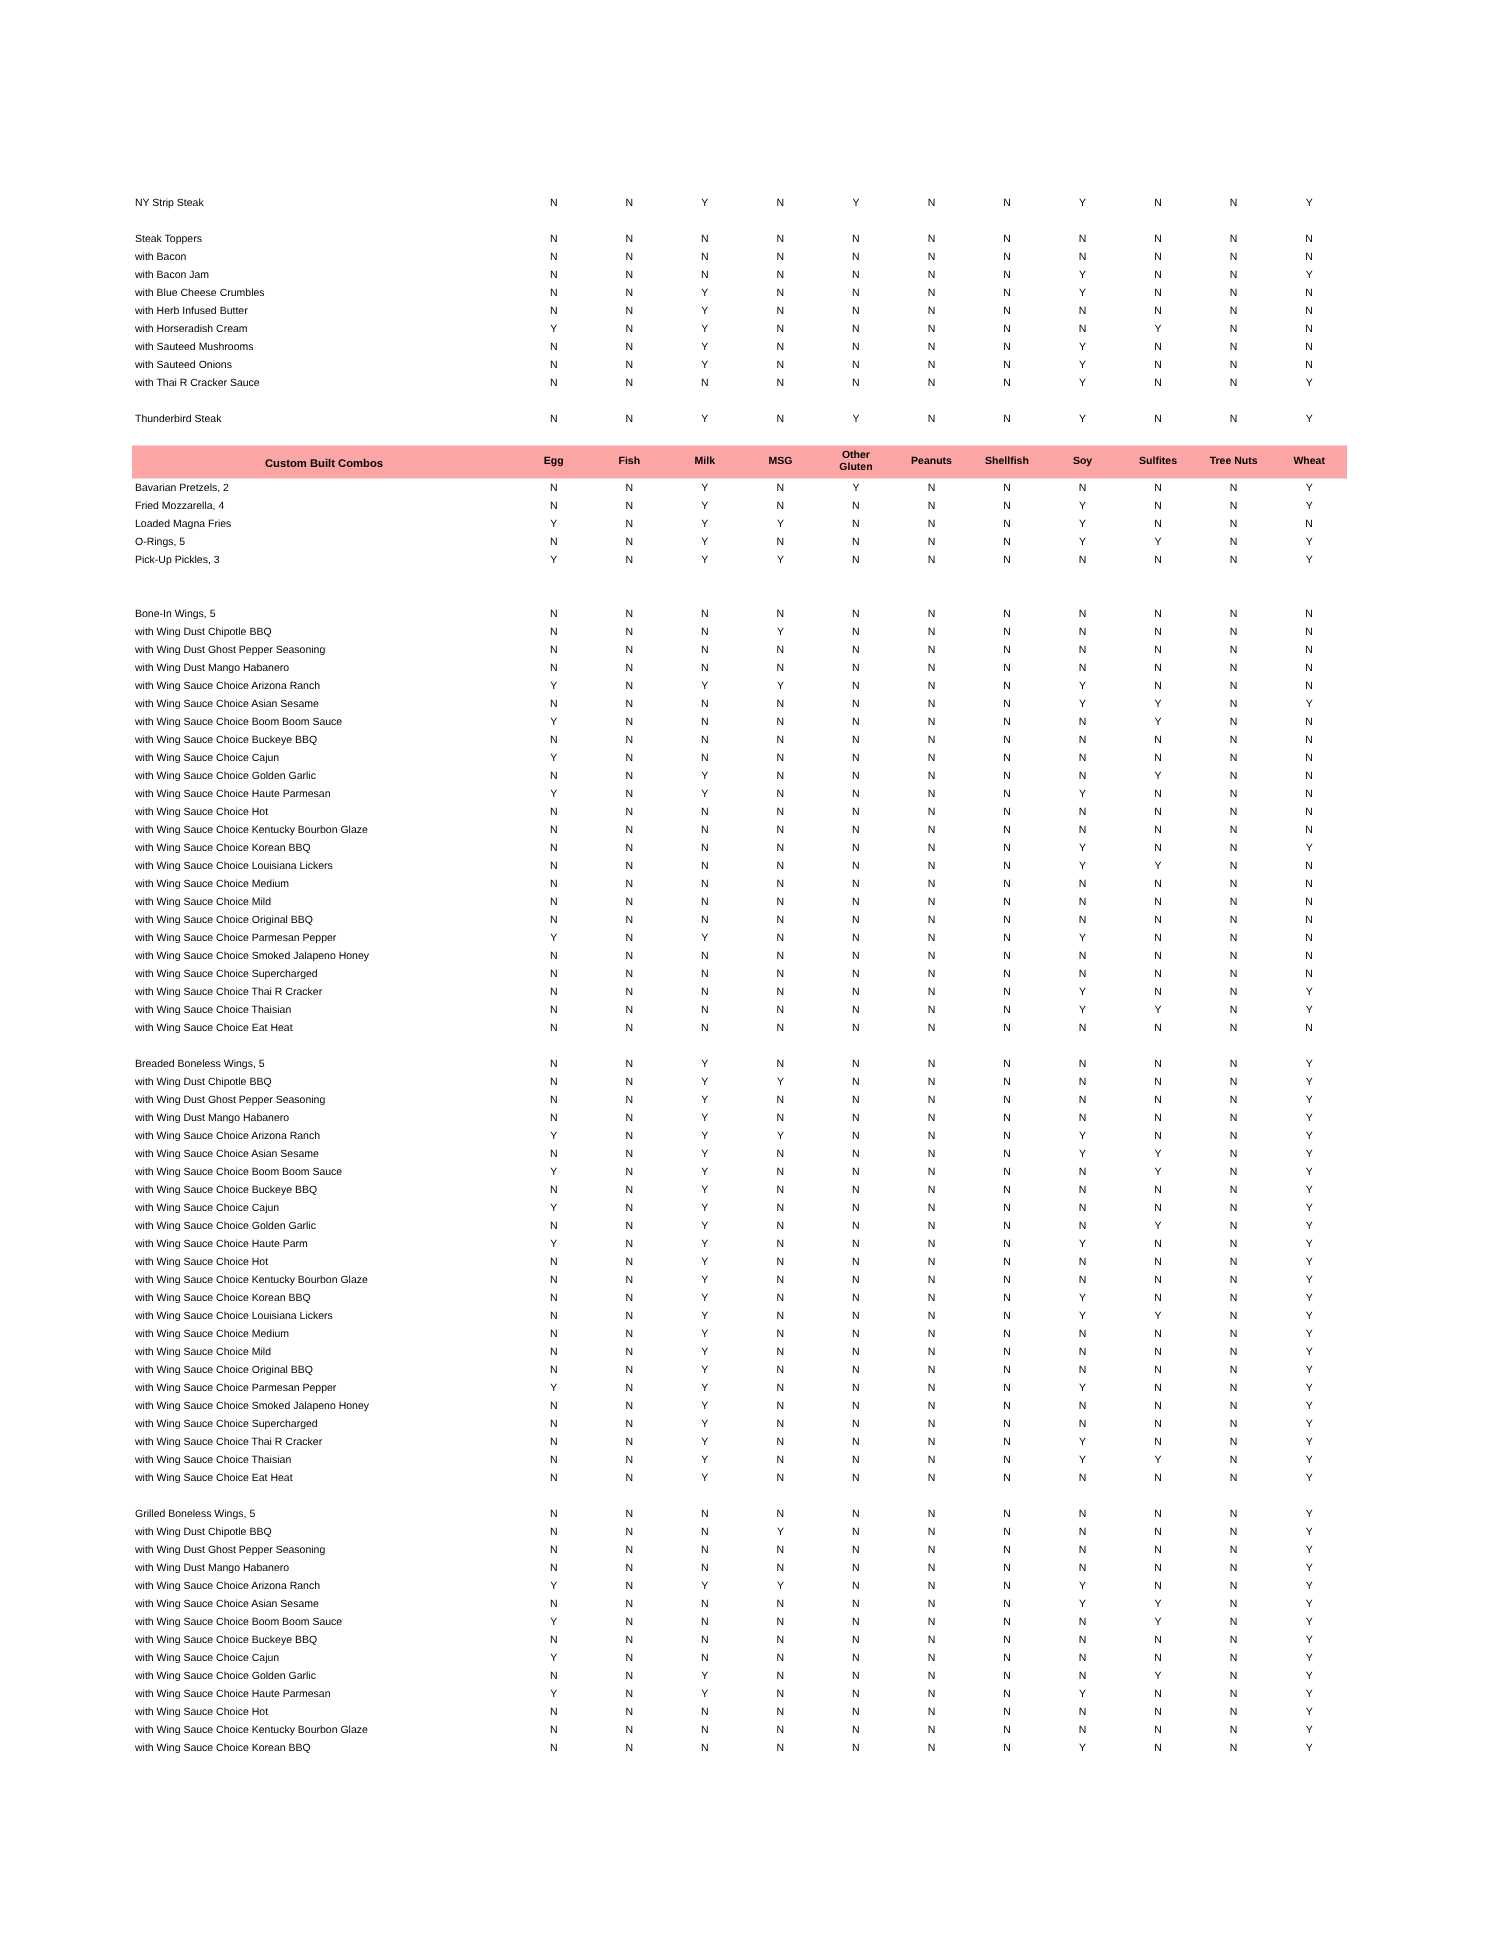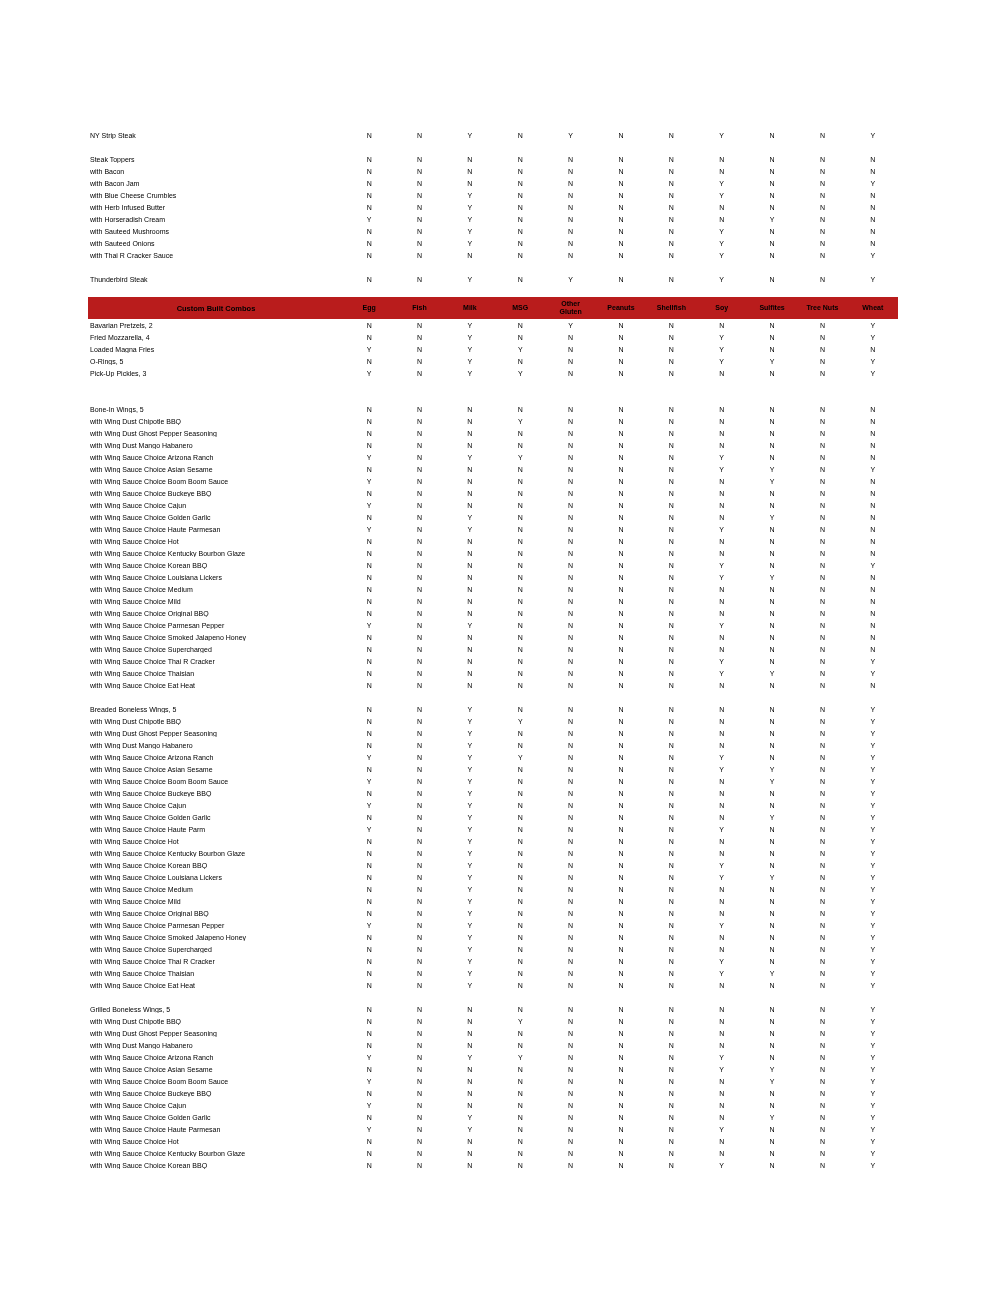--- a/index.html
+++ b/index.html
@@ -217,21 +217,21 @@
         <div class="cell val">N</div>
         <div class="cell val">Y</div>
         <div class="cell val">N</div>
         <div class="cell val">N</div>
         <div class="cell val">Y</div>
       </div>
       <div class="row">
         <div class="cell label"></div>
       </div>
     </div>
-  <div class="row header-row" id="header-row" style="background: #b91c1c;">
+  <div class="row header-row" id="header-row" style="background: #fca5a5;">
     <div class="cell label">Custom Built Combos</div>
   <div class="cell col-head">Egg</div>
       <div class="cell col-head">Fish</div>
       <div class="cell col-head">Milk</div>
       <div class="cell col-head">MSG</div>
       <div class="cell col-head">Other
 Gluten</div>
       <div class="cell col-head">Peanuts</div>
       <div class="cell col-head">Shellfish</div>
       <div class="cell col-head">Soy</div>

